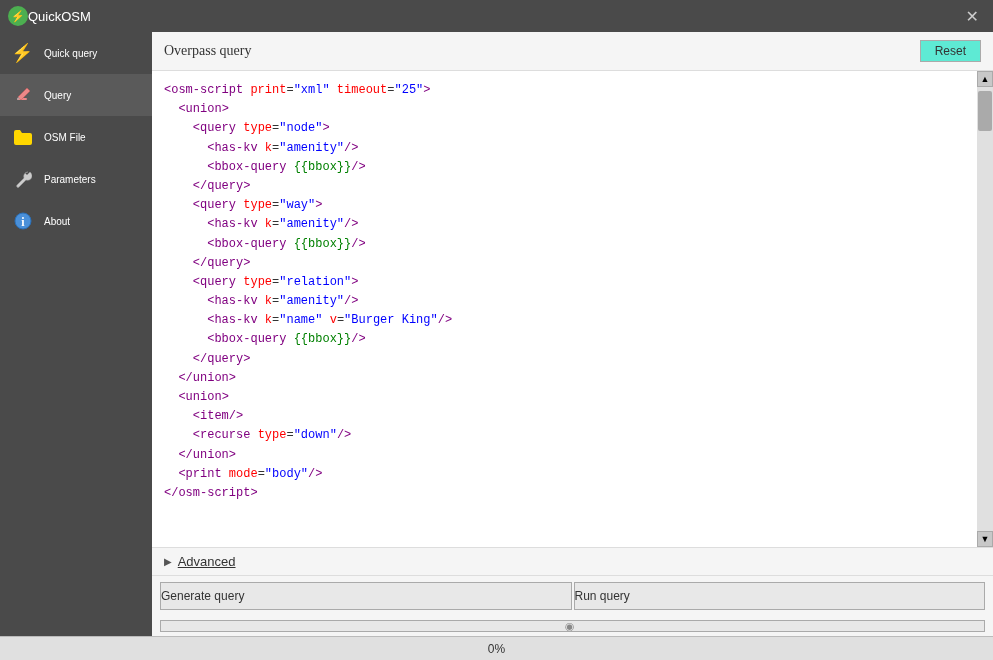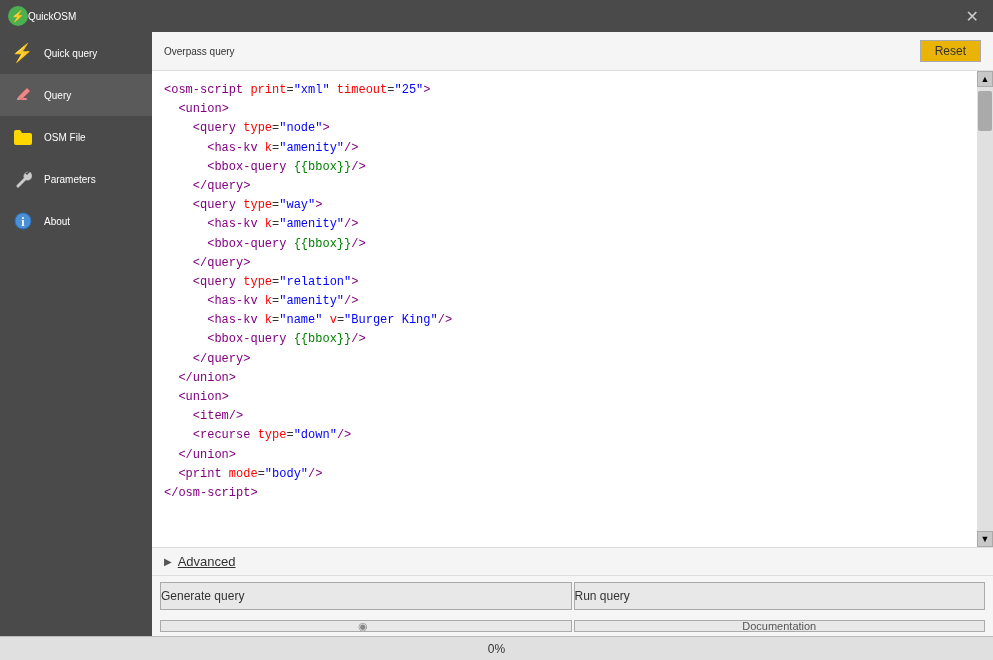--- a/index.html
+++ b/index.html
@@ -18,21 +18,21 @@
     .title-bar {
       background: #4a4a4a;
       height: 32px;
       display: flex;
       align-items: center;
       padding: 0 8px;
       flex-shrink: 0;
     }
     .title-bar-text {
       color: #ffffff;
-      font-size: 10px;
+      font-size: 13px;
       flex: 1;
     }
     .title-bar-close {
       color: #cccccc;
       cursor: pointer;
       font-size: 16px;
       padding: 2px 6px;
     }
 
     
@@ -93,25 +93,26 @@
     .overpass-header {
       display: flex;
       align-items: center;
       justify-content: space-between;
       padding: 8px 12px;
       background: #f5f5f5;
       border-bottom: 1px solid #ddd;
       flex-shrink: 0;
     }
     .overpass-title {
-      font-size: 10px;
-      color: #333;
+      font-size: 14px;
+      color: #333;
+      font-family: Liberation Serif, serif;
     }
     .reset-button {
-      background: #eab308;
+      background: #5eead4;
       border: 1px solid #aaa;
       padding: 3px 14px;
       font-size: 12px;
       cursor: pointer;
       color: #333;
     }
 
     
     .code-editor {
       flex: 1;
@@ -352,21 +353,20 @@
 
       <div class="bottom-buttons">
         <button class="bottom-btn">Generate query</button>
         <button class="bottom-btn">Run query</button>
       </div>
 
       <div class="partial-buttons">
         <div class="partial-btn" style="display:flex;align-items:center;justify-content:center;">
           <span style="font-size:11px; color:#888;">◉ &nbsp;</span>
         </div>
-        <div class="partial-btn" style="display:flex;align-items:center;justify-content:center;font-size:11px;color:#555;">Documentation</div>
       </div>
 
     </div>
 
   </div>
 
 </div>
 
 <div class="status-bar">
   <span class="status-text">0%</span>

